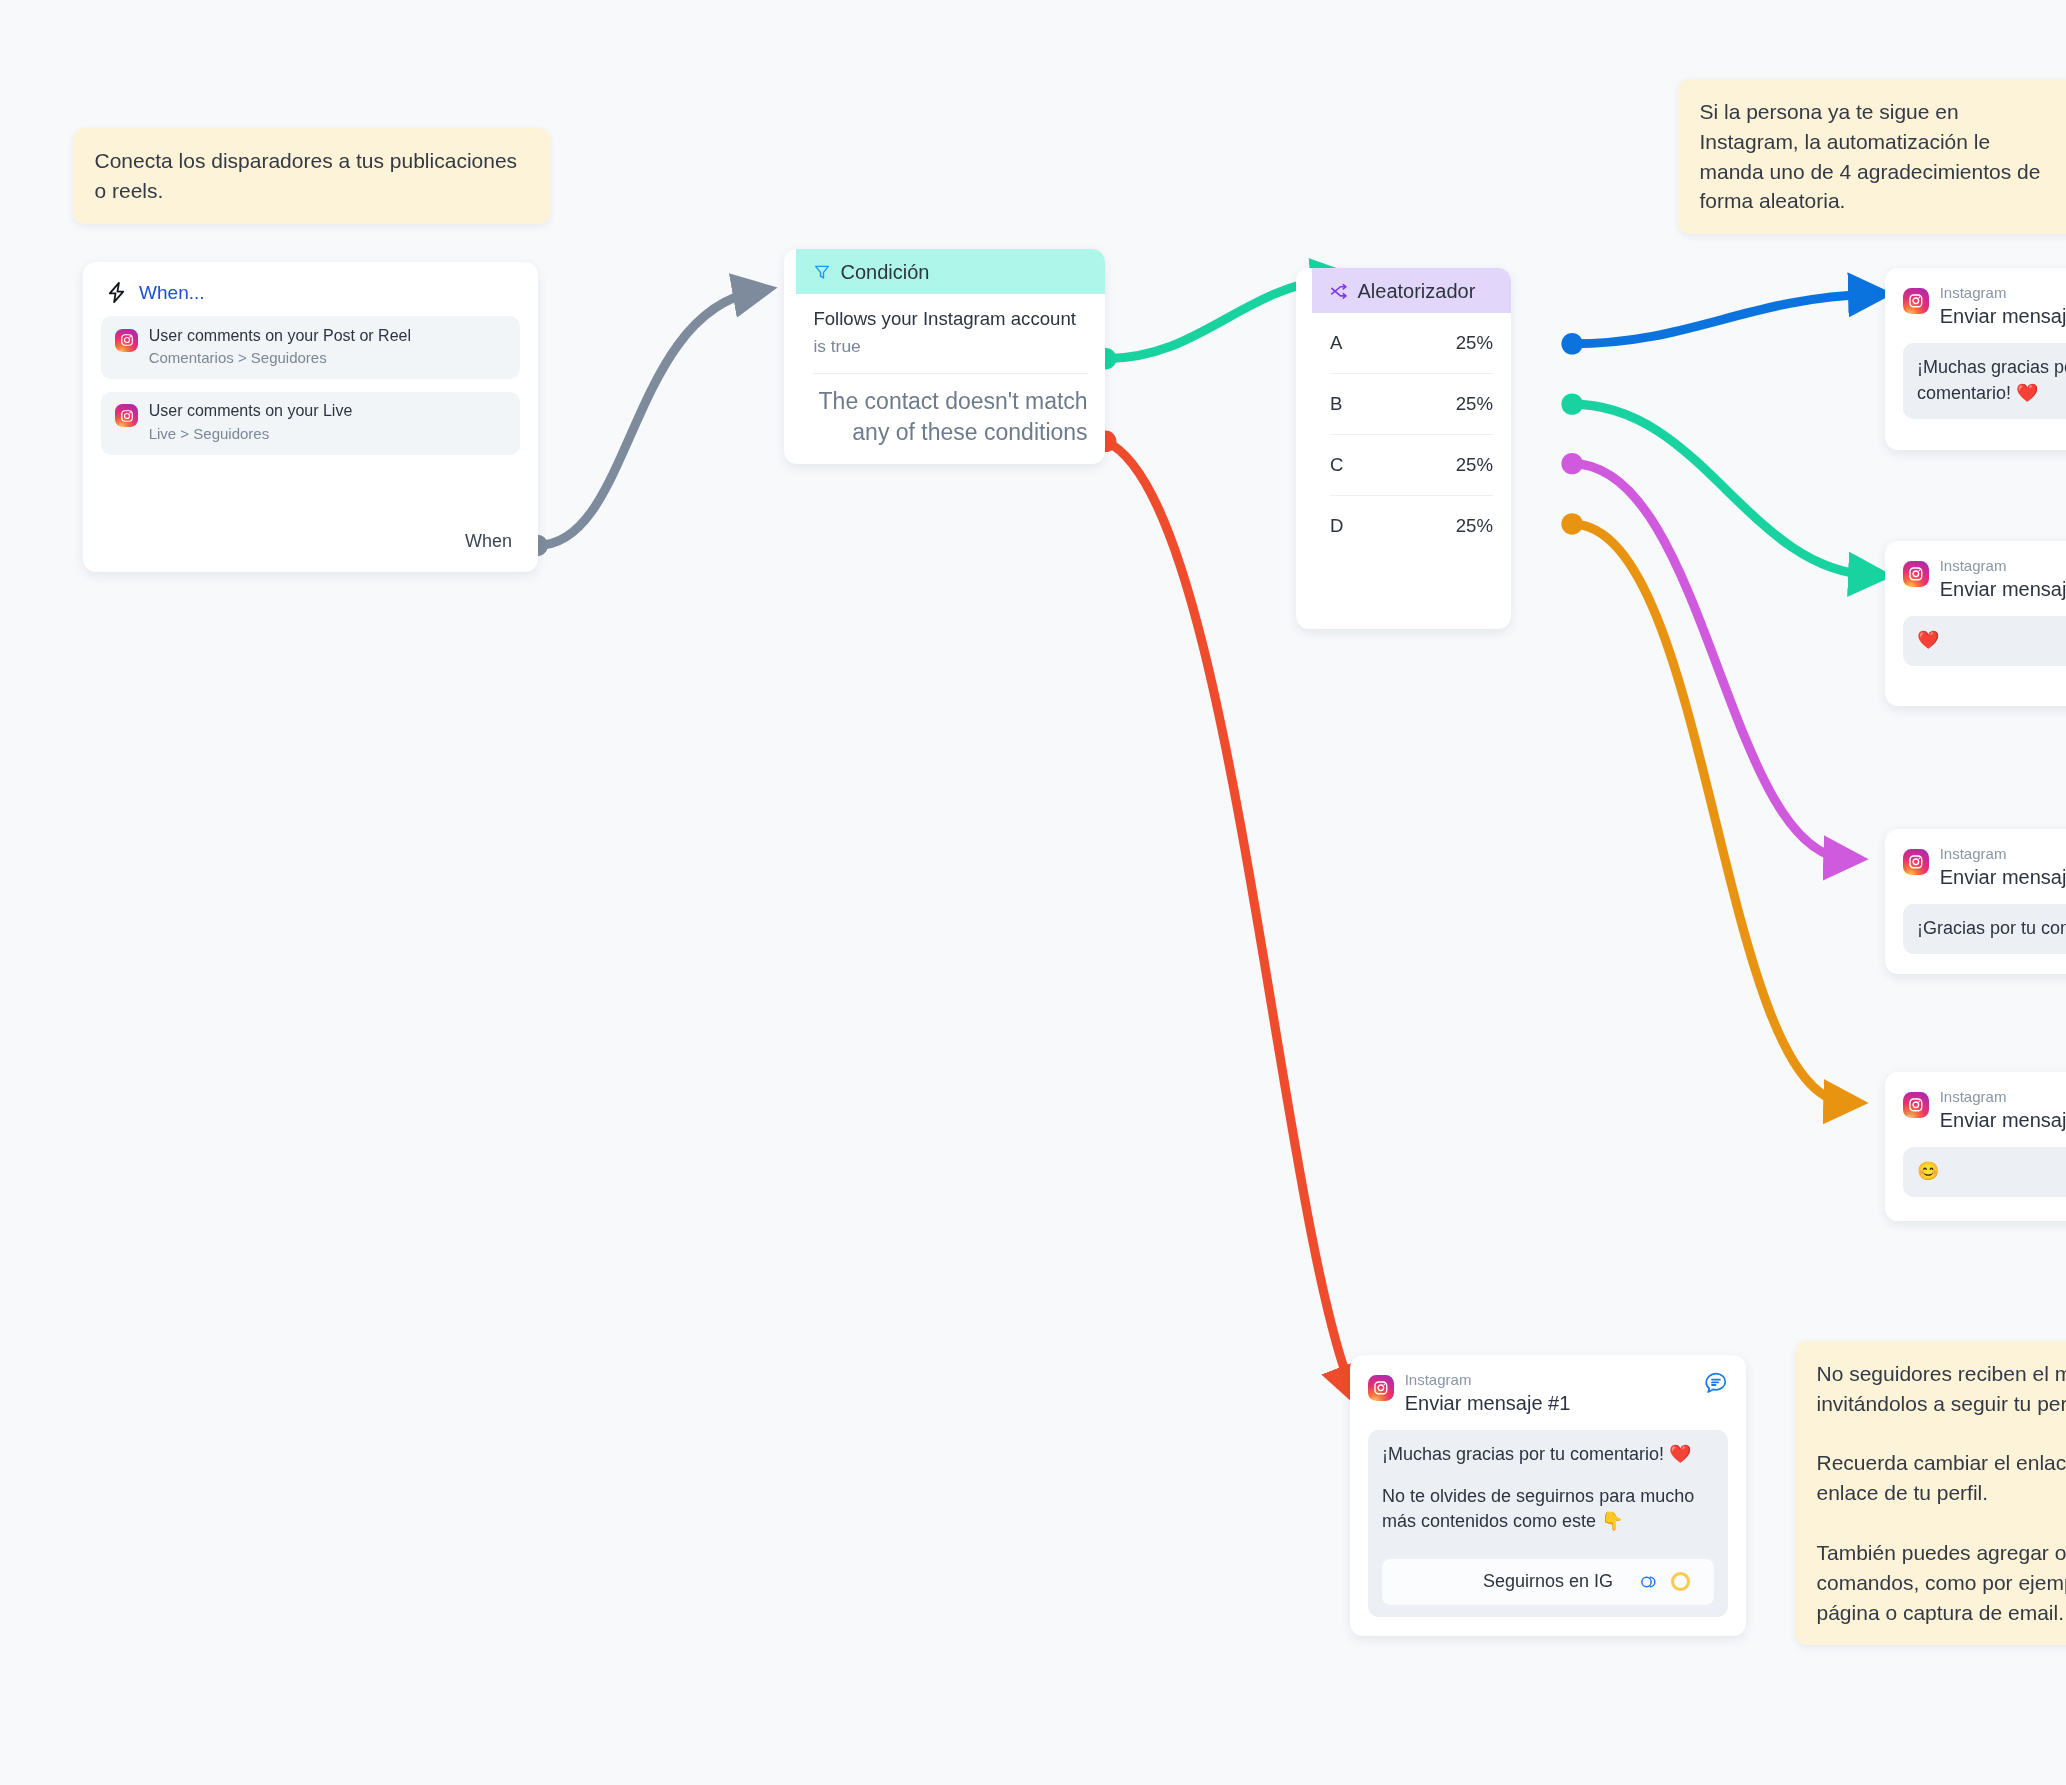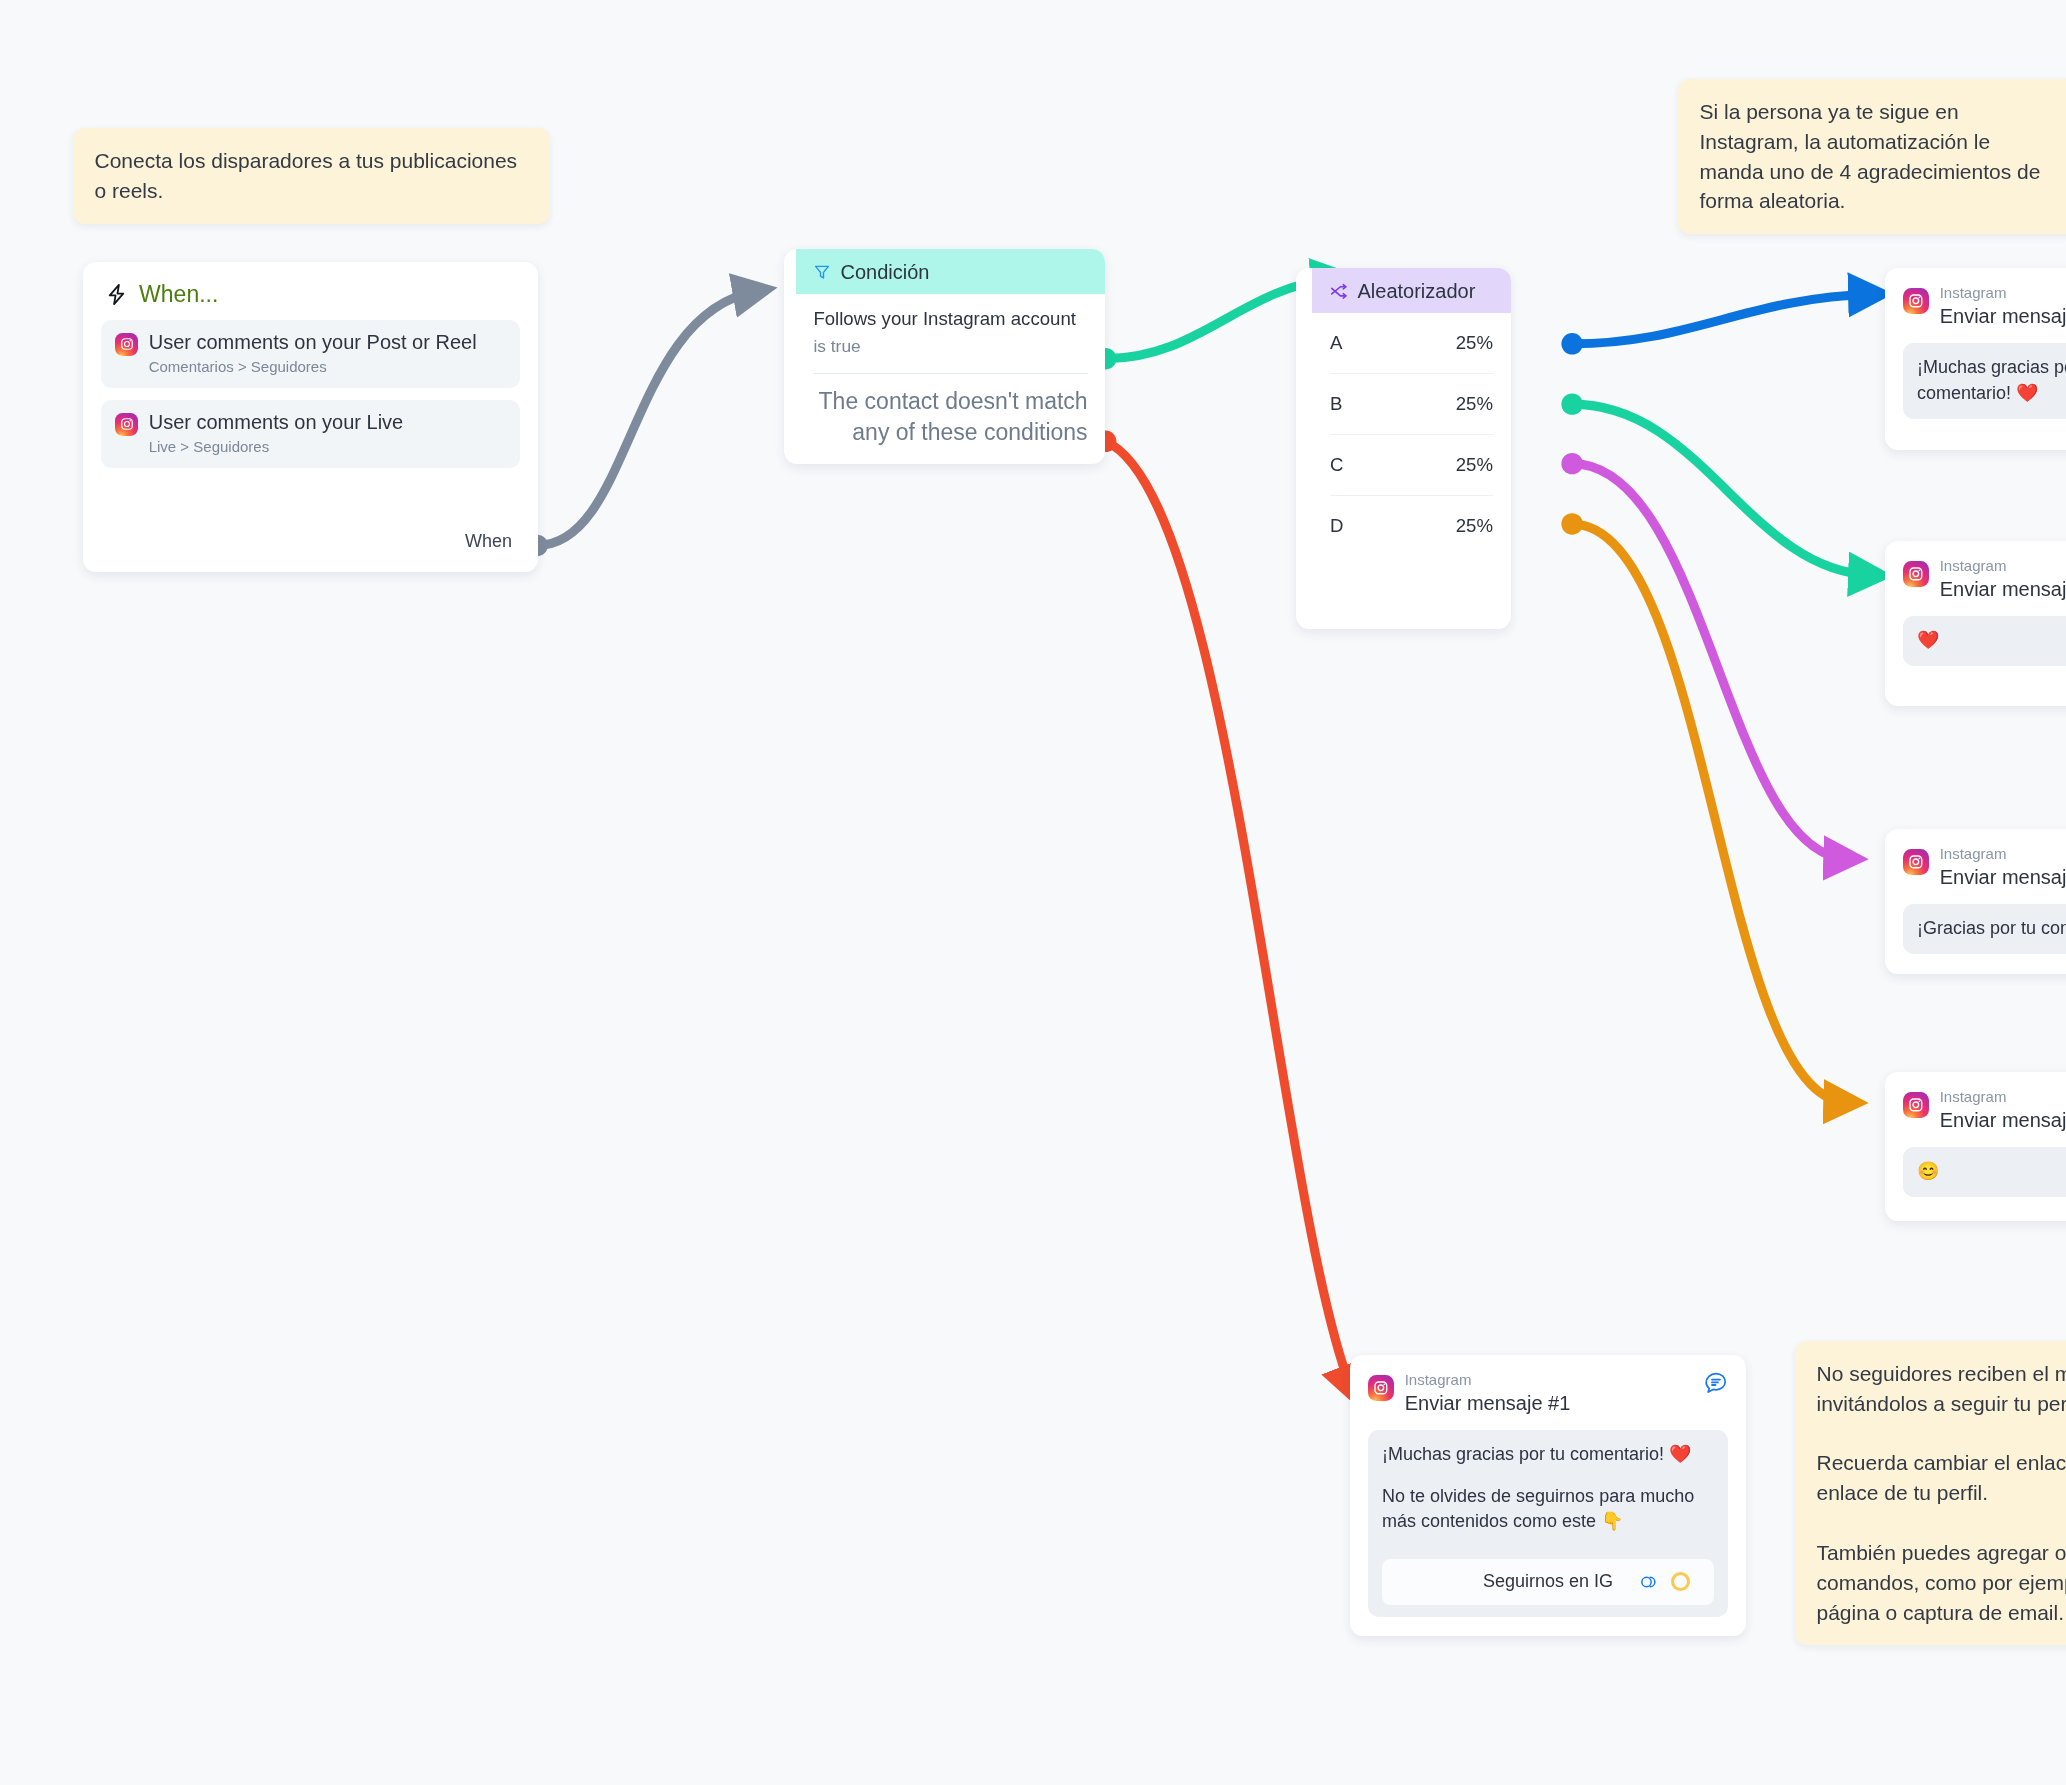--- a/index.html
+++ b/index.html
@@ -36,35 +36,35 @@
     border-radius:13.2px;
     box-shadow:0 3.3px 10.7px rgba(40,60,90,.09);
     box-sizing:border-box;
     overflow:hidden;
   }
 
   
   #trigger-card{left:83px;top:262px;width:455px;height:310px;}
   .trig-head{display:flex;align-items:center;gap:11.6px;padding:19px 21.5px 12.4px 21.5px;}
   .bolt{width:23px;height:23px;flex:0 0 auto;}
-  .trig-title{font-size:23px;color:#4d7c0f;}
+  .trig-title{font-size:19px;color:#1d4ed8;}
   .trig-item{
     margin:0 18px 12.4px 18px;
     background:#f2f5f8;
     border-radius:10px;
     padding:10.7px 14px 12.4px 14px;
     display:flex;align-items:flex-start;gap:10.7px;
   }
   .ig{
     width:23px;height:23px;border-radius:7.4px;flex:0 0 auto;
     background:radial-gradient(circle at 28% 100%, #fdc468 0%, #f8743a 22%, #e9336d 48%, #cb2a92 70%, #8d31c4 100%);
     display:flex;align-items:center;justify-content:center;margin-top:1.7px;
   }
   .ig svg{width:14px;height:14px;}
-  .trig-item-txt .t1{font-size:20px;color:#2d3440;line-height:1.1;text-align:right;}
+  .trig-item-txt .t1{font-size:16px;color:#2d3440;line-height:1.1;text-align:right;}
   .trig-item-txt .t2{font-size:15px;color:#7b8798;margin-top:5.8px;line-height:1.1;}
   .then-row{
     position:absolute;right:26px;bottom:20px;
     display:flex;align-items:center;gap:0;
     font-size:18px;color:#3c4653;
   }
 
   
   #condition-card{left:784px;top:249px;width:321px;height:215px;padding-left:12px;}
   .cond-head{background:#aff6ea;padding:11.6px 16.5px 10.7px 16.5px;display:flex;align-items:center;gap:10px;}

